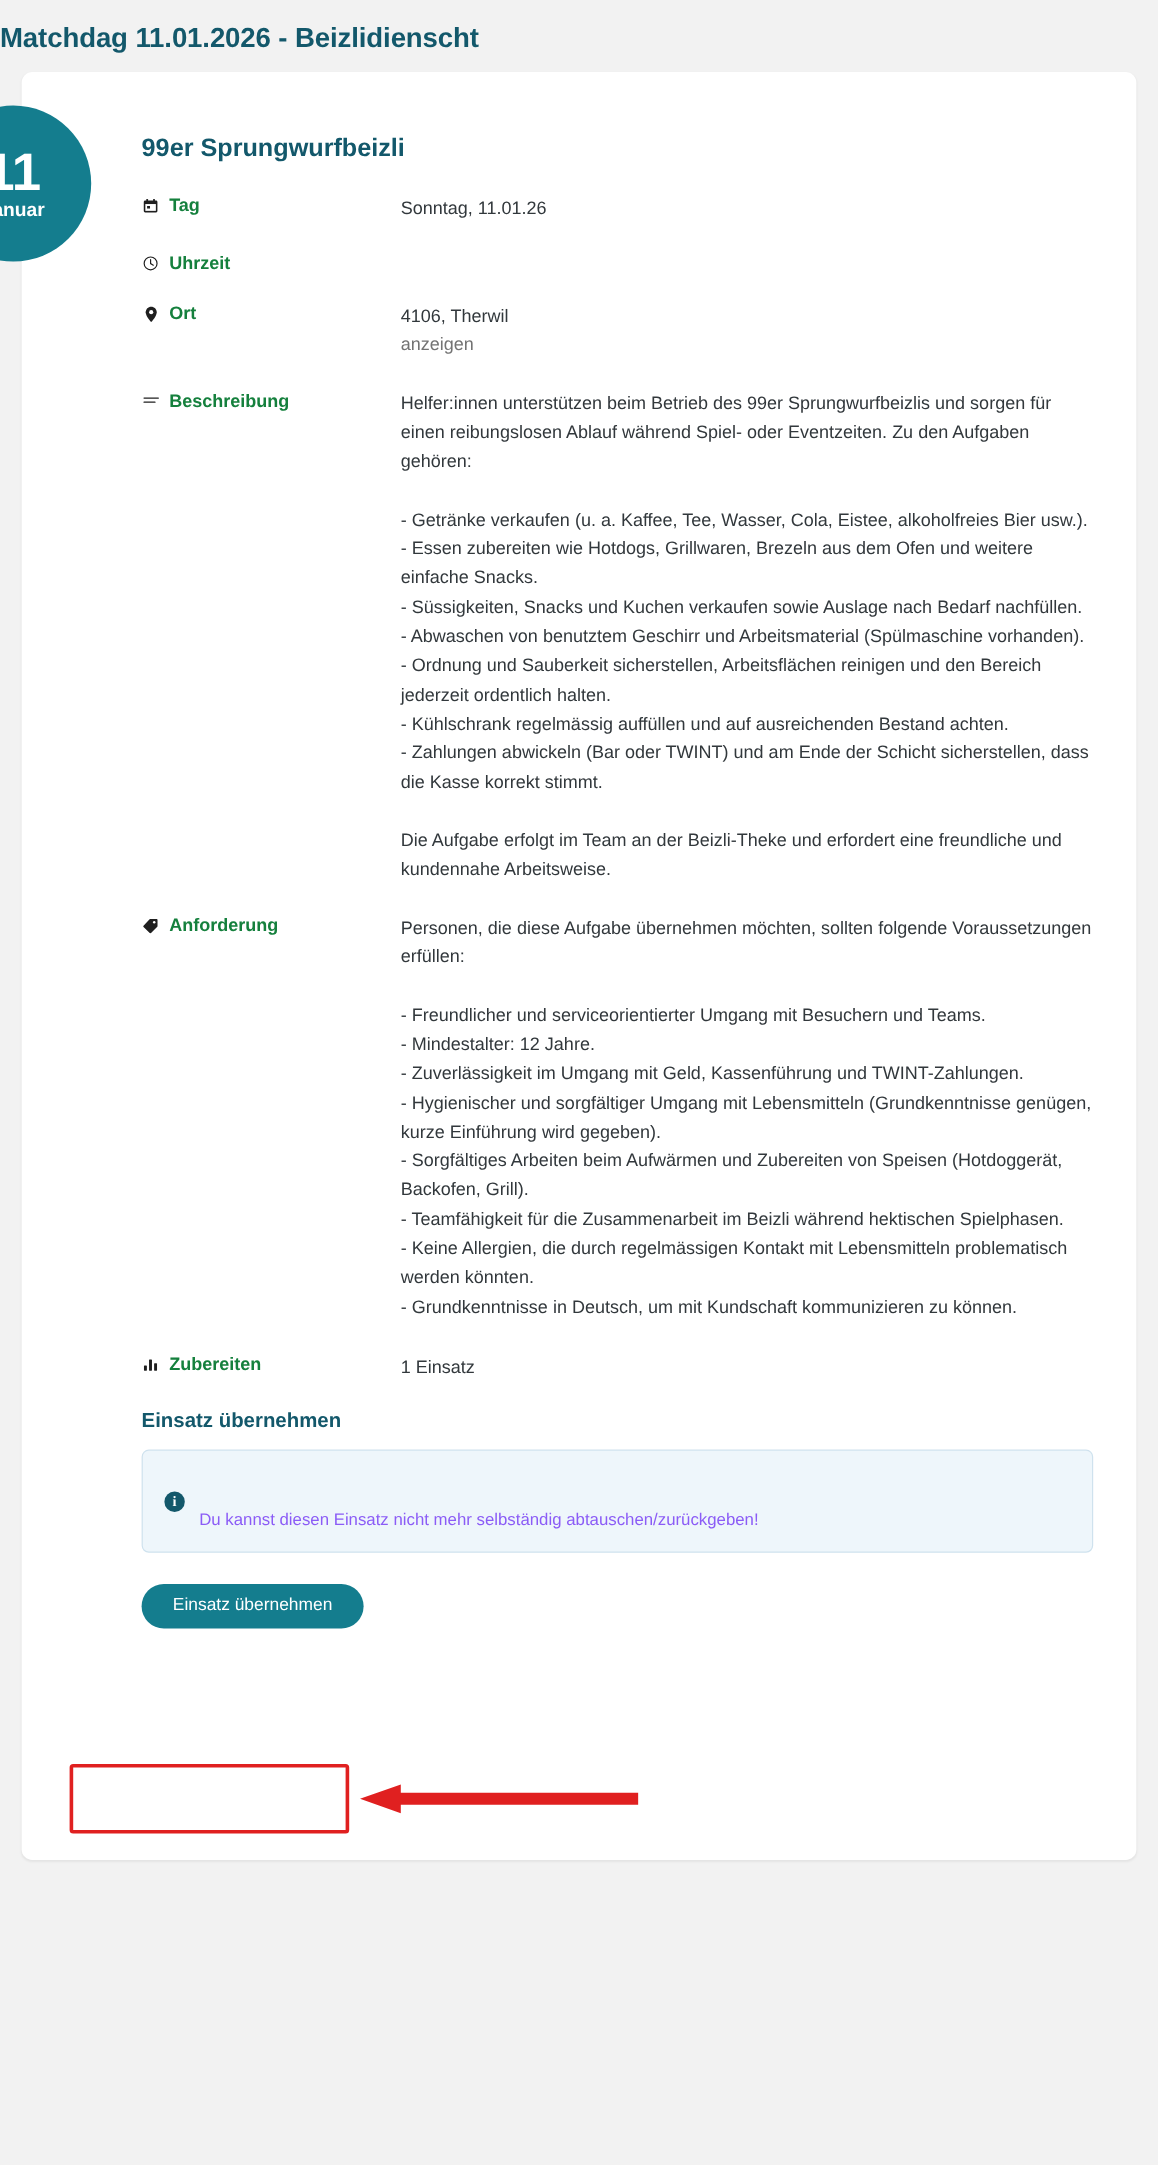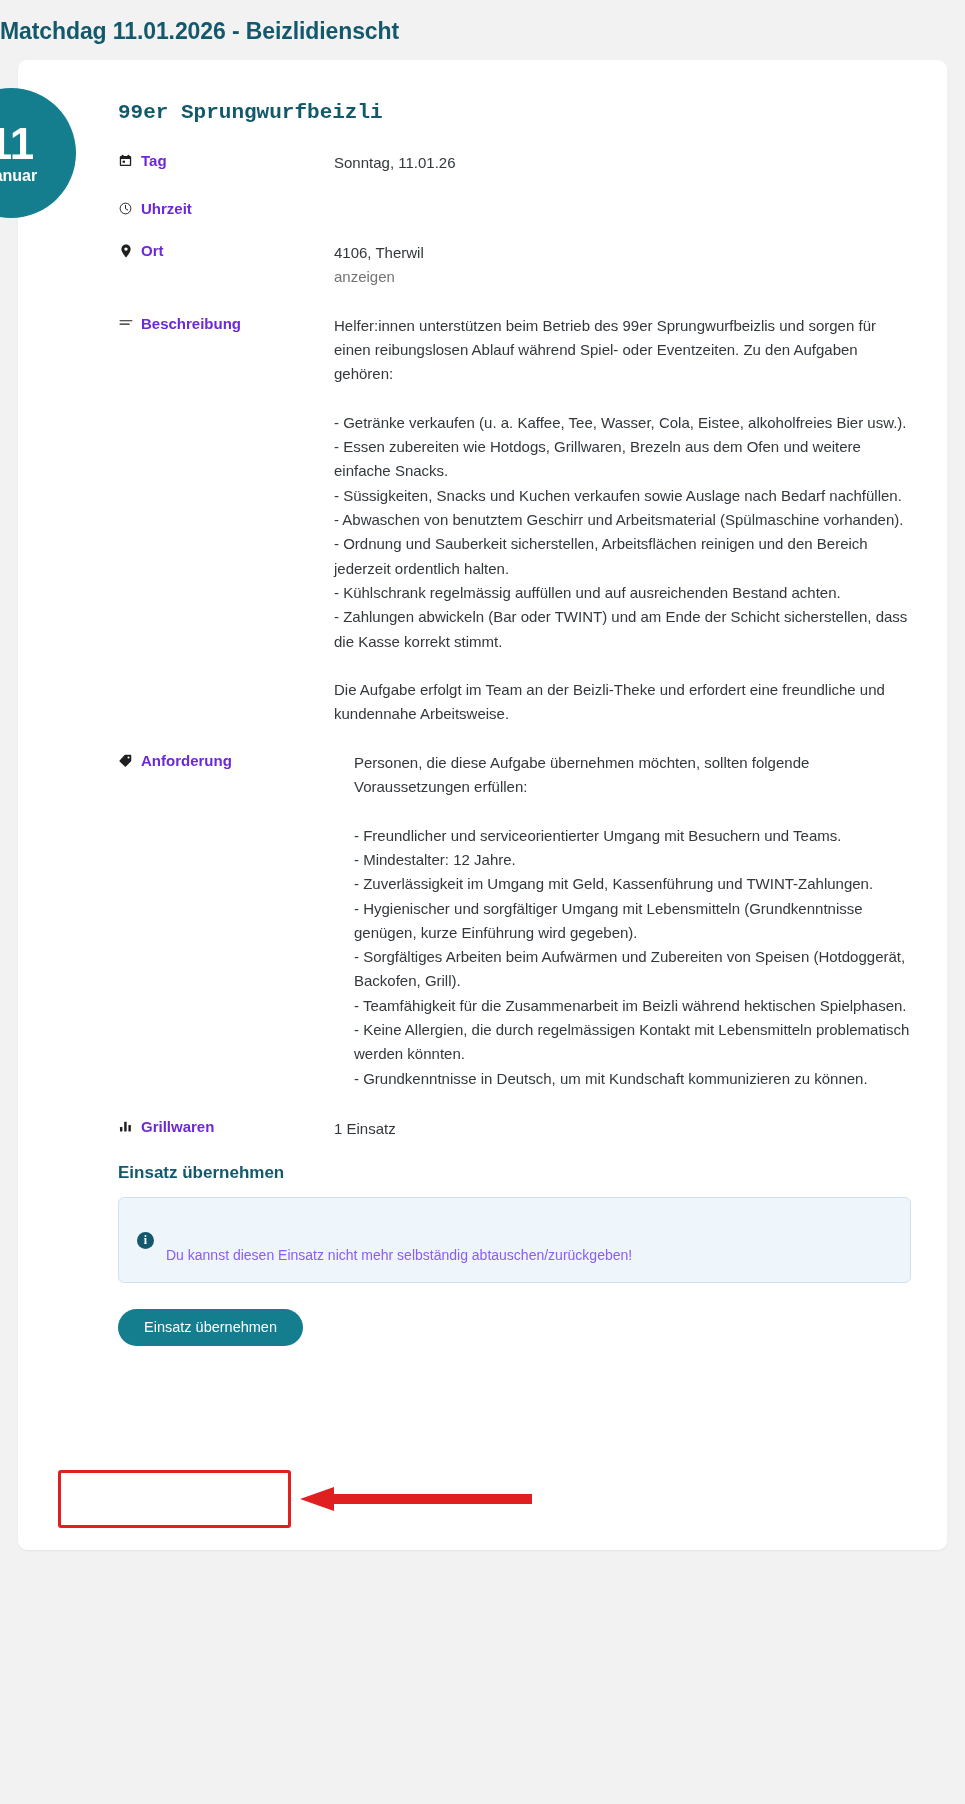--- a/index.html
+++ b/index.html
@@ -68,40 +68,39 @@
   }
 
   .card-inner {
     padding: 40px 36px 28px 100px;
   }
 
   .event-title {
     font-size: 21px;
     font-weight: bold;
     color: #13586b;
-    margin: 0 0 26px 0;
+    margin: 11px 0 26px 0;
     line-height: 1.2;
-    font-family: Liberation Mono, monospace;
   }
 
   
   .detail-row {
     display: flex;
     align-items: flex-start;
     margin-bottom: 24px;
   }
   .detail-label {
     width: 216px;
     flex: 0 0 216px;
     display: flex;
     align-items: flex-start;
     gap: 8px;
     font-size: 15px;
     font-weight: bold;
-    color: #6d28d9;
+    color: #15803d;
     padding-top: 1px;
   }
   .detail-label .lbl-icon {
     display: inline-flex;
     width: 15px;
     height: 17px;
     align-items: center;
     justify-content: center;
     flex: 0 0 15px;
   }
@@ -117,21 +116,21 @@
     text-decoration: none;
     display: block;
   }
   .rich-text {
     white-space: pre-wrap;
     font-size: 15px;
     color: #32383c;
     line-height: 1.62;
   }
 
-  .row-tag { margin-bottom: 26px; gap: 20px; }
+  .row-tag { margin-bottom: 26px; }
   .row-einsatzwert { margin-bottom: 10px; }
 
   
   .section-heading {
     font-size: 17px;
     font-weight: bold;
     color: #13586b;
     margin: 22px 0 14px 0;
   }
   .info-box {
@@ -318,21 +317,21 @@
     
     <div class="detail-row row-einsatzwert">
       <div class="detail-label">
         <span class="lbl-icon">
           <svg width="13" height="13" viewBox="0 0 16 16" fill="none" aria-hidden="true">
             <rect x="1.2" y="8.6" width="3" height="5.4" rx="0.5" fill="#1f1f1f"></rect>
             <rect x="6.4" y="2.3" width="3" height="11.7" rx="0.5" fill="#1f1f1f"></rect>
             <rect x="11.6" y="6.1" width="3" height="7.9" rx="0.5" fill="#1f1f1f"></rect>
           </svg>
         </span>
-        <span>Grillwaren</span>
+        <span>Zubereiten</span>
       </div>
       <div class="detail-value">1 Einsatz</div>
     </div>
 
     
     <div class="section-heading">Einsatz übernehmen</div>
 
     <div class="info-box">
       <span class="info-icon">i</span>
       <span class="info-text">Du kannst diesen Einsatz nicht mehr selbständig abtauschen/zurückgeben!</span>

